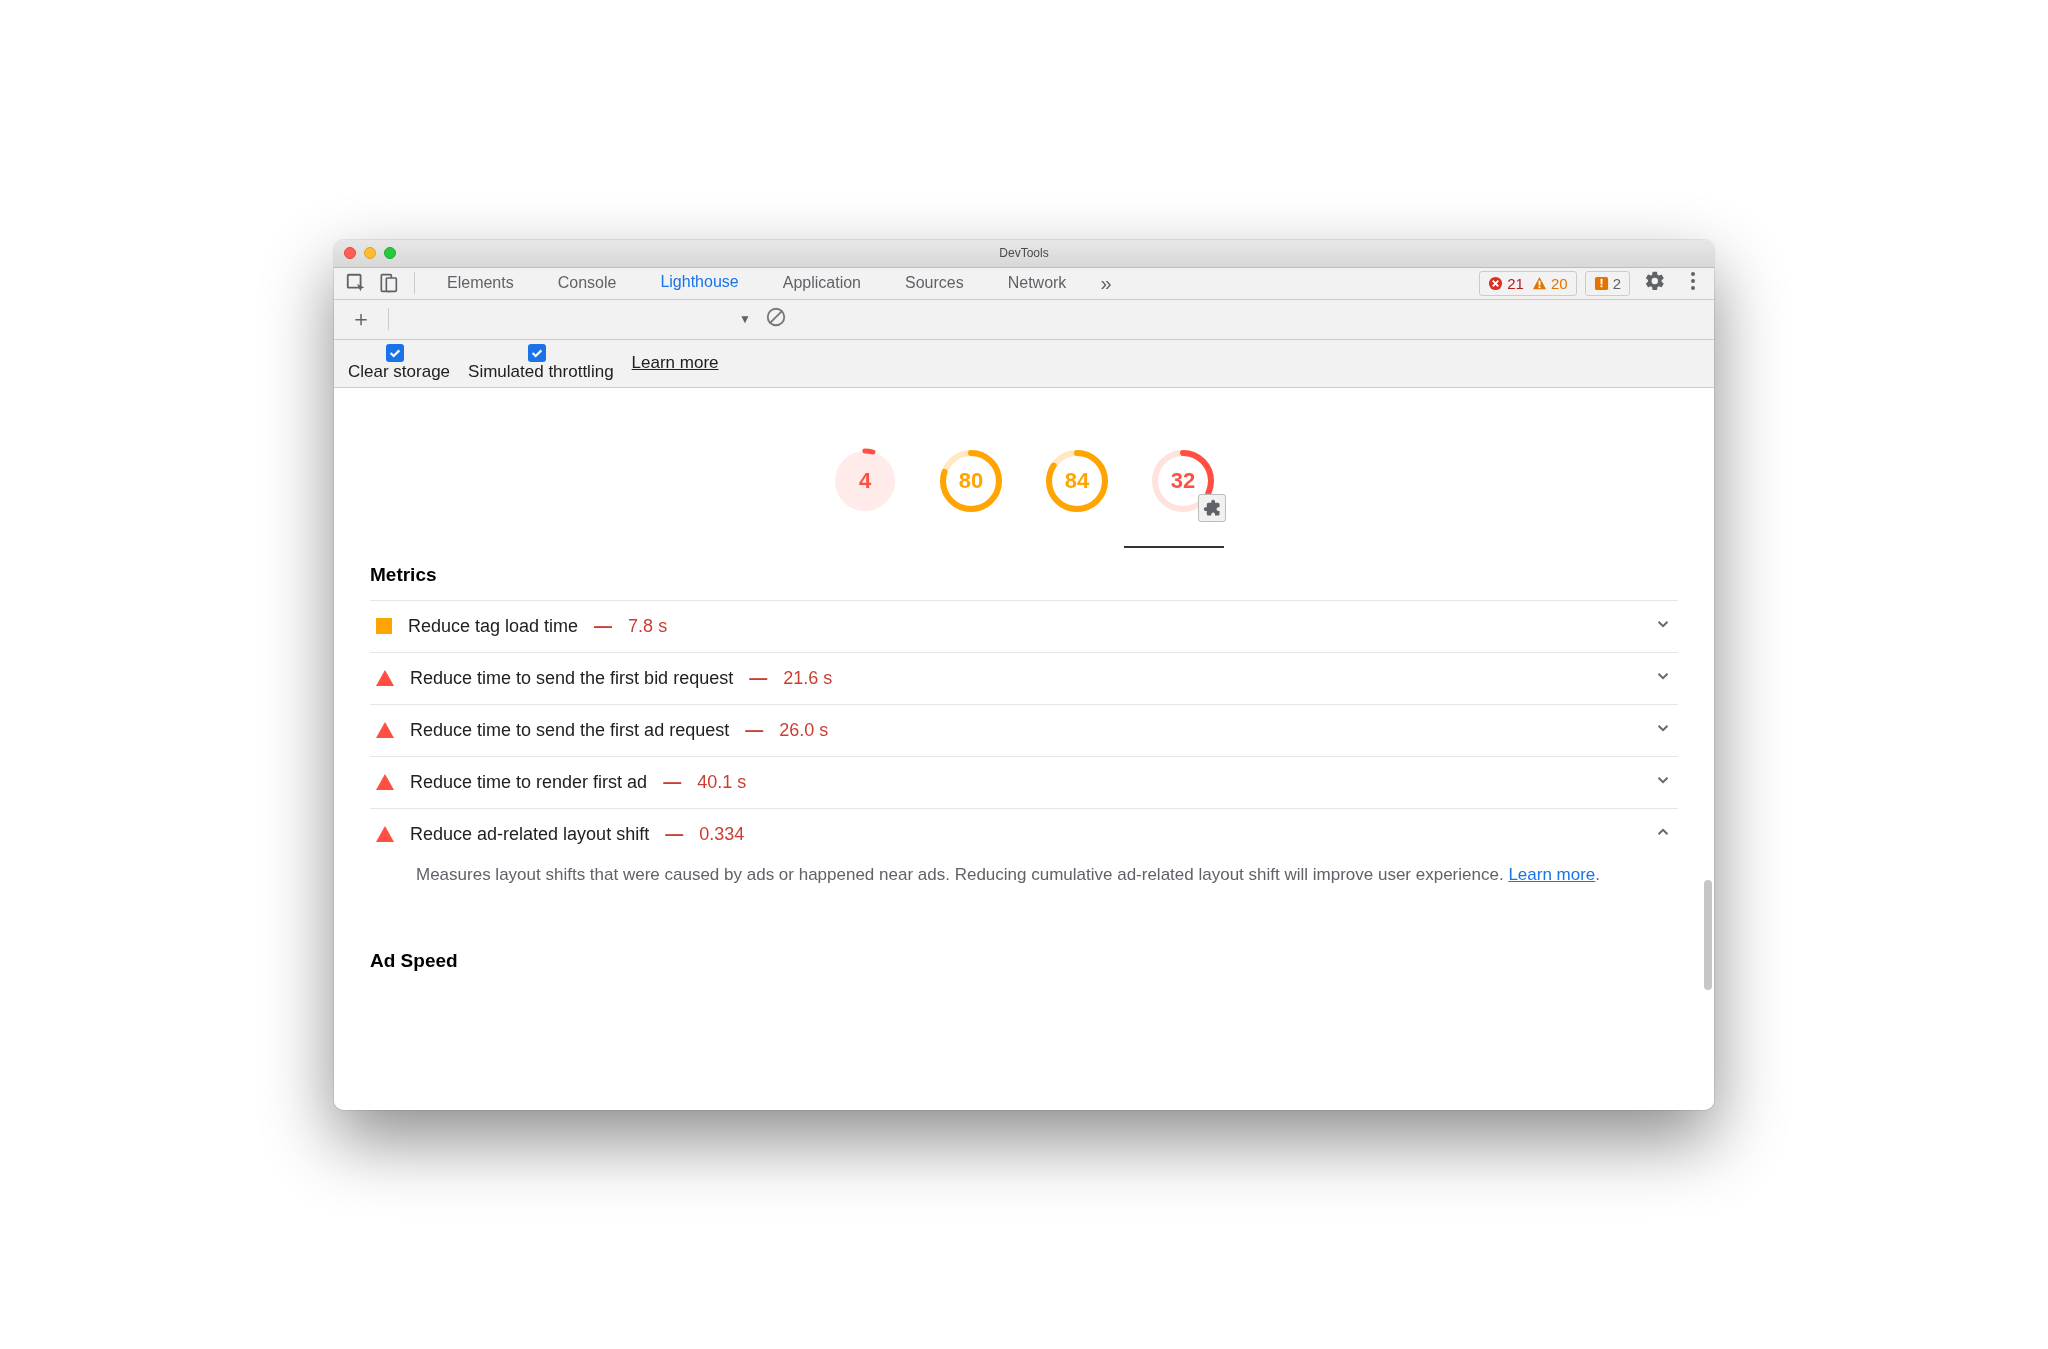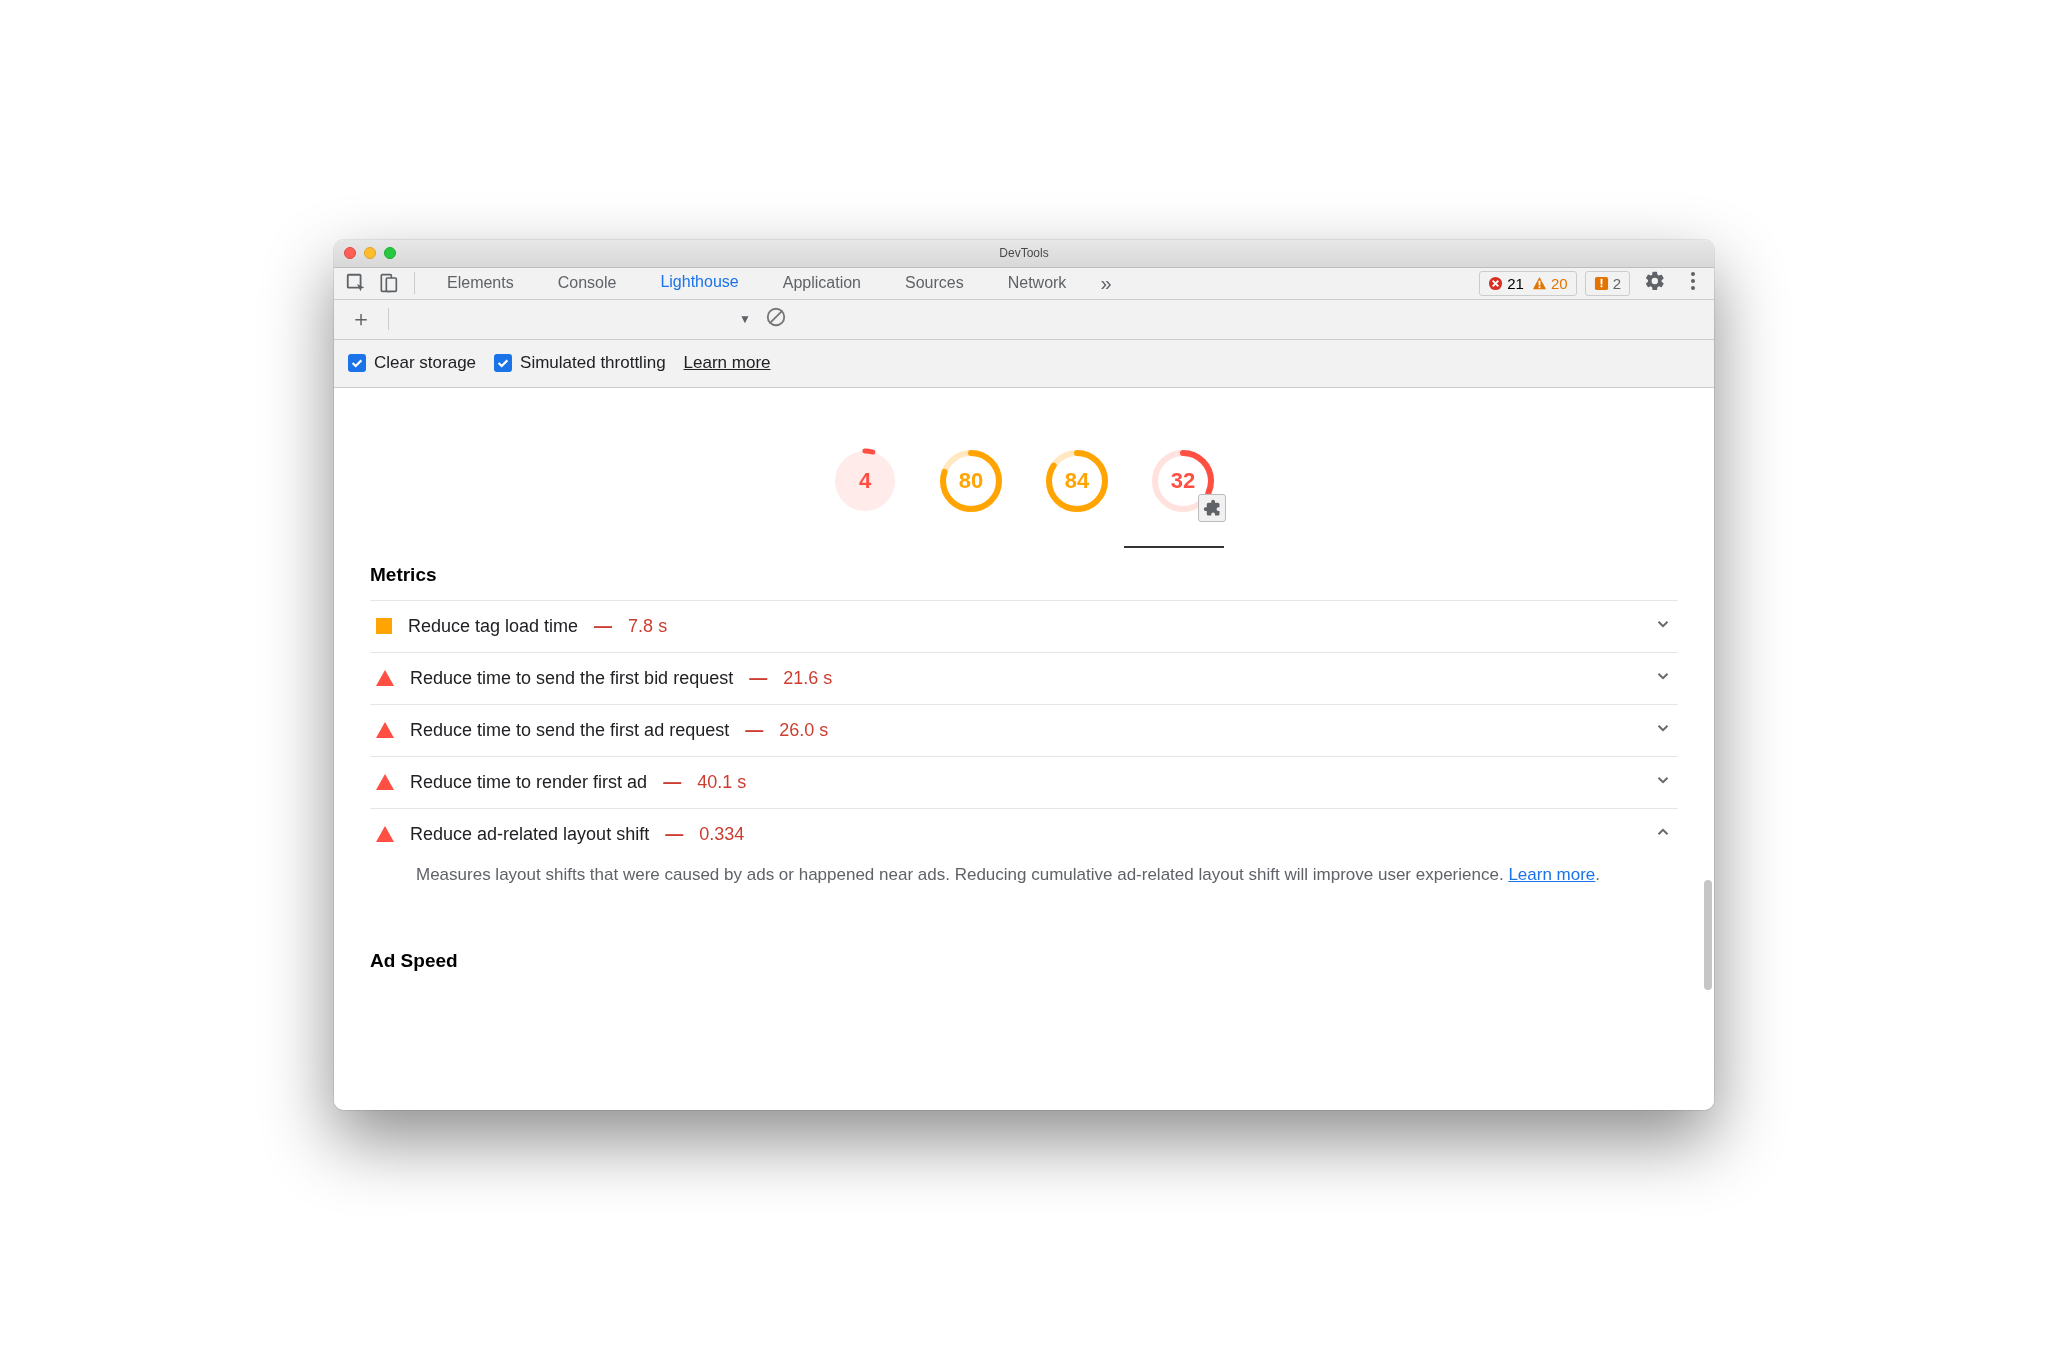--- a/index.html
+++ b/index.html
@@ -70,21 +70,21 @@
   .more-tabs { color:#5f6368; font-size:20px; padding:0 10px; }
   .right-tools {
     margin-left:auto; display:flex; align-items:center; gap:8px;
   }
   .pillgroup {
     display:flex; align-items:center; gap:8px;
     border:1px solid #ccc; border-radius:3px;
     padding: 3px 8px;
     font-size:15px;
   }
-  .pillgroup .err { color:#000000; display:flex; align-items:center; gap:4px;}
+  .pillgroup .err { color:#b91c1c; display:flex; align-items:center; gap:4px;}
   .pillgroup .warn { color:#e37400; display:flex; align-items:center; gap:4px;}
   .pillgroup .iss { color:#5f6368; display:flex; align-items:center; gap:4px;}
   .circ { width:15px; height:15px; display:inline-block; }
   .gear { color:#5f6368; padding: 0 6px;}
   .kebab { color:#5f6368; padding: 0 10px;}
   
   .secondbar {
     height: 40px;
     display:flex; align-items:center;
     border-bottom: 1px solid #ccc;
@@ -108,21 +108,21 @@
     flex-shrink:0;
     font-size:17px;
     color:#202124;
   }
   .cb {
     width:18px; height:18px; background:#1a73e8; border-radius:3px;
     display:inline-flex; align-items:center; justify-content:center;
     margin-right: 8px;
   }
   .cb svg { width:14px; height:14px; }
-  .cbwrap { display:flex; align-items:center; }
+  .cbwrap { display:flex; align-items:center;flex-direction:column; }
   .learn { text-decoration: underline; cursor:pointer; }
   
   .content {
     overflow-y:auto; flex:1; background:#fff;
   }
   .gauges {
     display:flex; justify-content:center; gap:40px;
     padding: 60px 0 26px 0;
   }
   .gauge { position:relative; width:66px; height:66px; }

